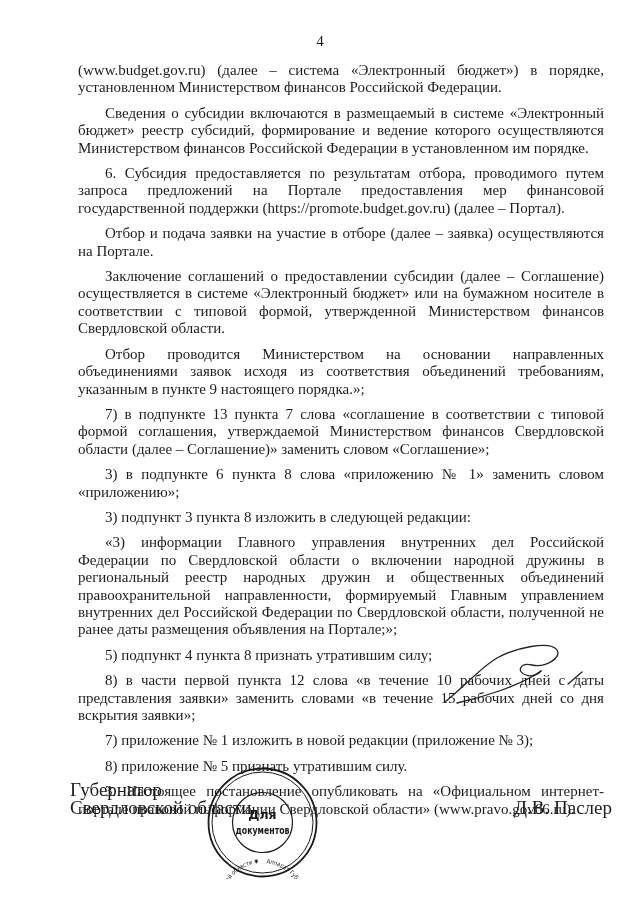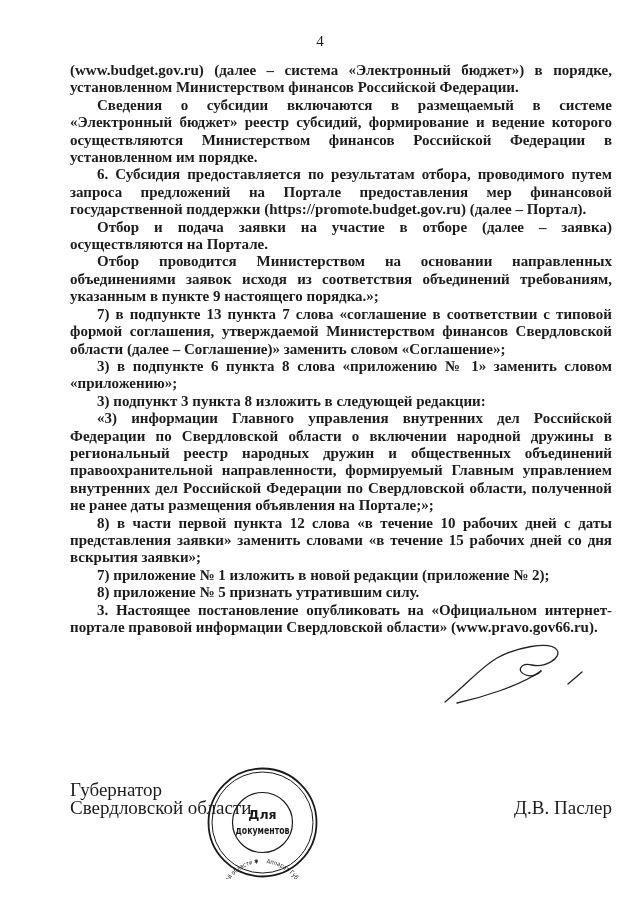--- a/index.html
+++ b/index.html
@@ -16,21 +16,21 @@
     text-align:center;
     font-size:15px;
     line-height:17px;
   }
   .body-text {
     margin:12px 28px 0 70px;
     font-size:15px;
     line-height:17.4px;
     text-align:justify;
   }
-  .body-text p { margin:0;font-weight:bold; }
+  .body-text p { margin:8px; }
   .body-text p.indent { text-indent:27px; }
   .sig-block {
     position:absolute;
     left:70px; top:781px;
     width:542px;
     display:flex;
     justify-content:space-between;
     align-items:flex-end;
     font-size:19px;
   }
@@ -71,27 +71,29 @@
 
 <div class="page">
 
   <div class="page-number">4</div>
 
   <div class="body-text">
     <p>(www.budget.gov.ru) (далее – система «Электронный бюджет») в порядке, установленном Министерством финансов Российской Федерации.</p>
     <p class="indent">Сведения о субсидии включаются в размещаемый в системе «Электронный бюджет» реестр субсидий, формирование и ведение которого осуществляются Министерством финансов Российской Федерации в установленном им порядке.</p>
     <p class="indent">6. Субсидия предоставляется по результатам отбора, проводимого путем запроса предложений на Портале предоставления мер финансовой государственной поддержки (https://promote.budget.gov.ru) (далее – Портал).</p>
     <p class="indent">Отбор и подача заявки на участие в отборе (далее – заявка) осуществляются на Портале.</p>
+    <p class="indent">Заключение соглашений о предоставлении субсидии (далее – Соглашение) осуществляется в системе «Электронный бюджет» или на бумажном носителе в соответствии с типовой формой, утвержденной Министерством финансов Свердловской области.</p>
     <p class="indent">Отбор проводится Министерством на основании направленных объединениями заявок исходя из соответствия объединений требованиям, указанным в пункте 9 настоящего порядка.»;</p>
     <p class="indent">7) в подпункте 13 пункта 7 слова «соглашение в соответствии с типовой формой соглашения, утверждаемой Министерством финансов Свердловской области (далее – Соглашение)» заменить словом «Соглашение»;</p>
     <p class="indent">3) в подпункте 6 пункта 8 слова «приложению № 1» заменить словом «приложению»;</p>
     <p class="indent">3) подпункт 3 пункта 8 изложить в следующей редакции:</p>
     <p class="indent">«3) информации Главного управления внутренних дел Российской Федерации по Свердловской области о включении народной дружины в региональный реестр народных дружин и общественных объединений правоохранительной направленности, формируемый Главным управлением внутренних дел Российской Федерации по Свердловской области, полученной не ранее даты размещения объявления на Портале;»;</p>
+    <p class="indent">5) подпункт 4 пункта 8 признать утратившим силу;</p>
     <p class="indent">8) в части первой пункта 12 слова «в течение 10 рабочих дней с даты представления заявки» заменить словами «в течение 15 рабочих дней со дня вскрытия заявки»;</p>
-    <p class="indent">7) приложение № 1 изложить в новой редакции (приложение № 2);</p>
+    <p class="indent">7) приложение № 1 изложить в новой редакции (приложение № 3);</p>
     <p class="indent">8) приложение № 5 признать утратившим силу.</p>
     <p class="indent">3. Настоящее постановление опубликовать на «Официальном интернет-портале правовой информации Свердловской области» (www.pravo.gov66.ru).</p>
   </div>
 
   <div class="sig-block">
     <div class="sig-left">
       <div>Губернатор</div>
       <div>Свердловской области</div>
     </div>
     <div class="sig-right">Д.В. Паслер</div>

